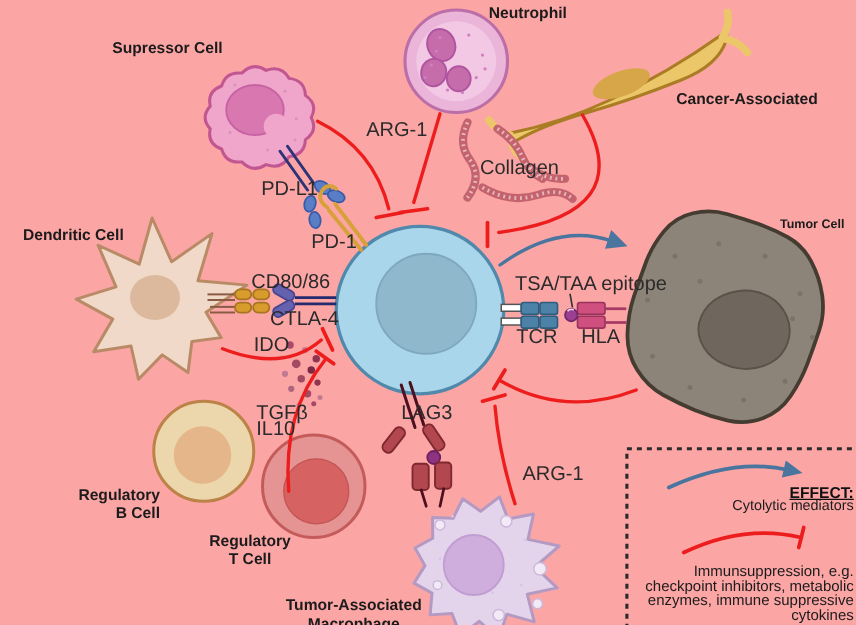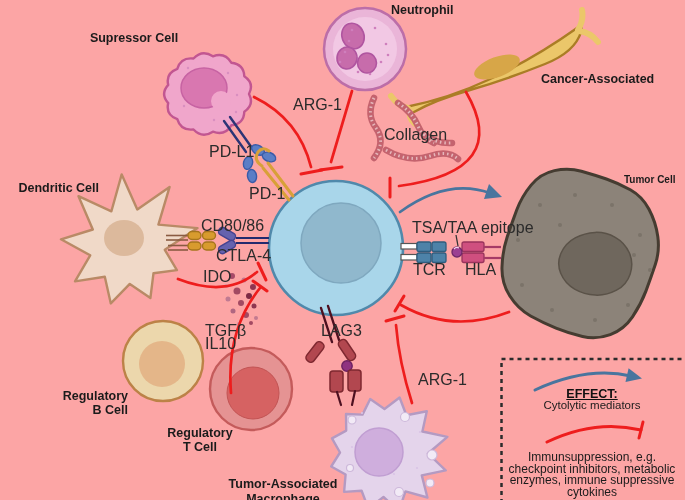--- a/index.html
+++ b/index.html
@@ -4,21 +4,21 @@
 <style>
   html,body{margin:0;padding:0;background:#fff;}
   .canvas{position:relative;width:685px;height:500px;overflow:hidden;background:#fca5a5;
           font-family:"Liberation Sans",sans-serif;}
   svg.layer{position:absolute;left:0;top:0;}
   .lbl{position:absolute;z-index:3;color:#1b1b1b;pointer-events:none;}
   .cell-name{font-weight:bold;font-size:12.5px;line-height:14px;}
   .ln{display:block;}
   .mol{font-size:16px;line-height:12px;color:#2b2b2b;white-space:nowrap;}
   .legend{position:absolute;left:501px;top:358px;width:196px;height:160px;z-index:2;}
-  .legend .item{position:absolute;width:182px;text-align:center;}
+  .legend .item{position:absolute;width:182px;text-align:right;}
   .leg-title{font-size:12.5px;font-weight:bold;text-decoration:underline;color:#111;}
   .leg-title.red{color:#8e1a1a;}
   .leg-desc{font-size:12px;line-height:11.5px;color:#1b1b1b;}
   .legend svg{position:absolute;}
 </style>
 </head>
 <body>
 
 <div class="canvas">
 

